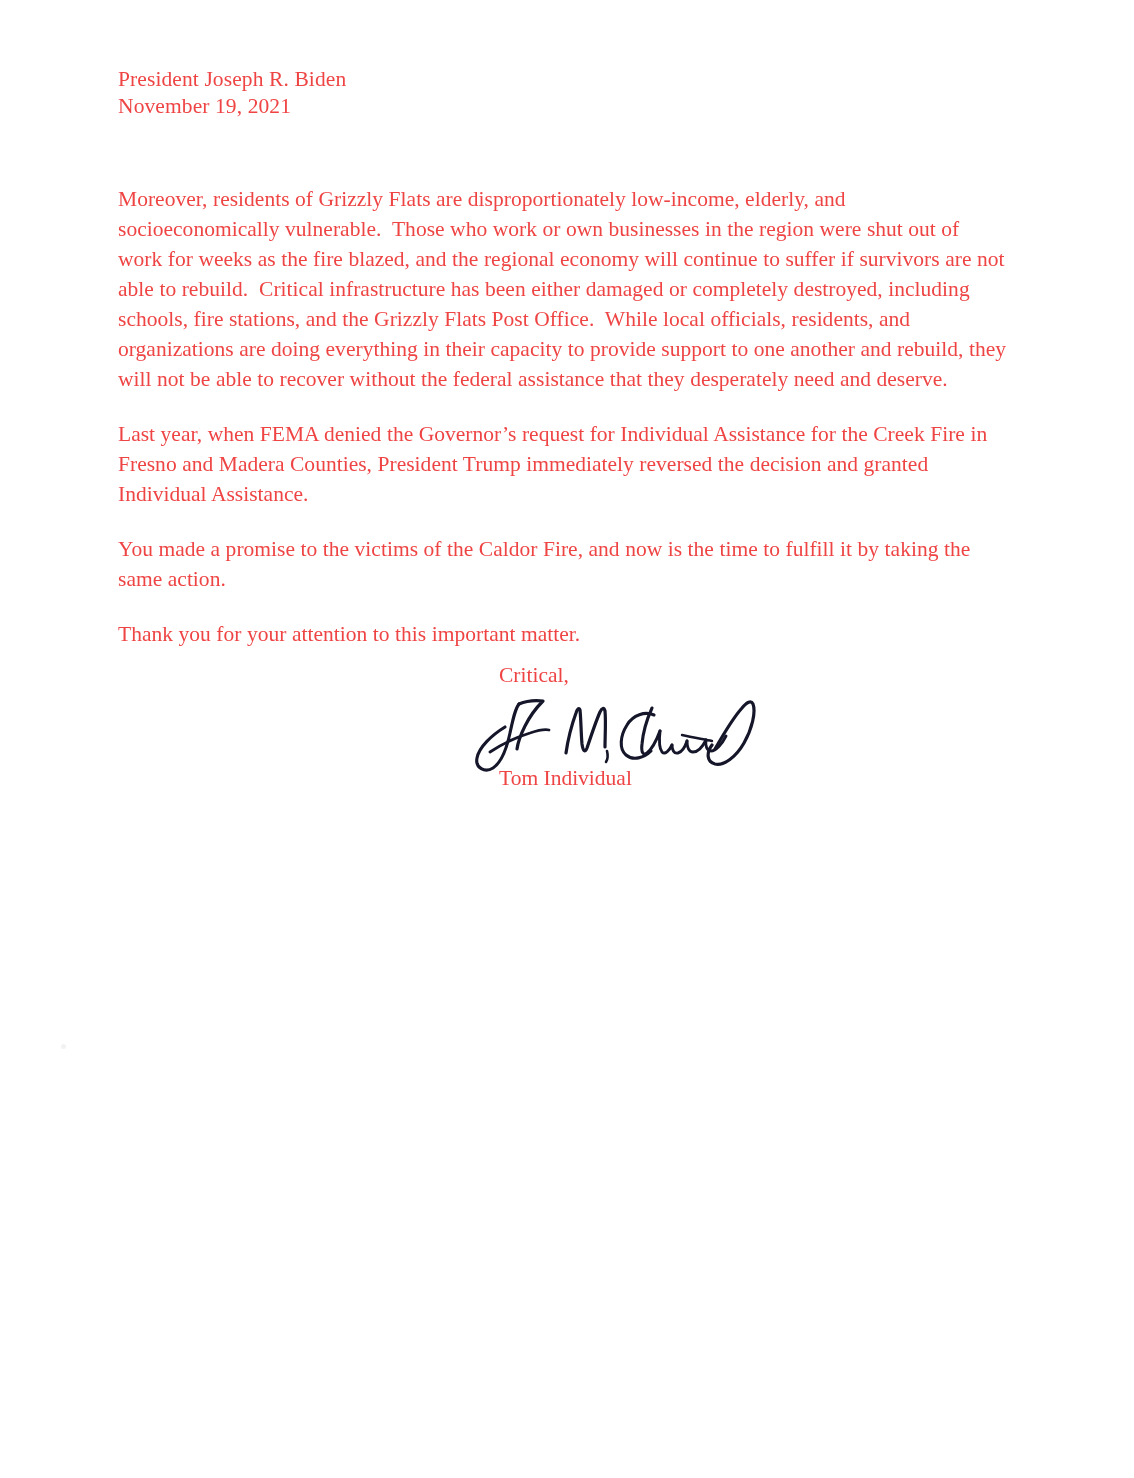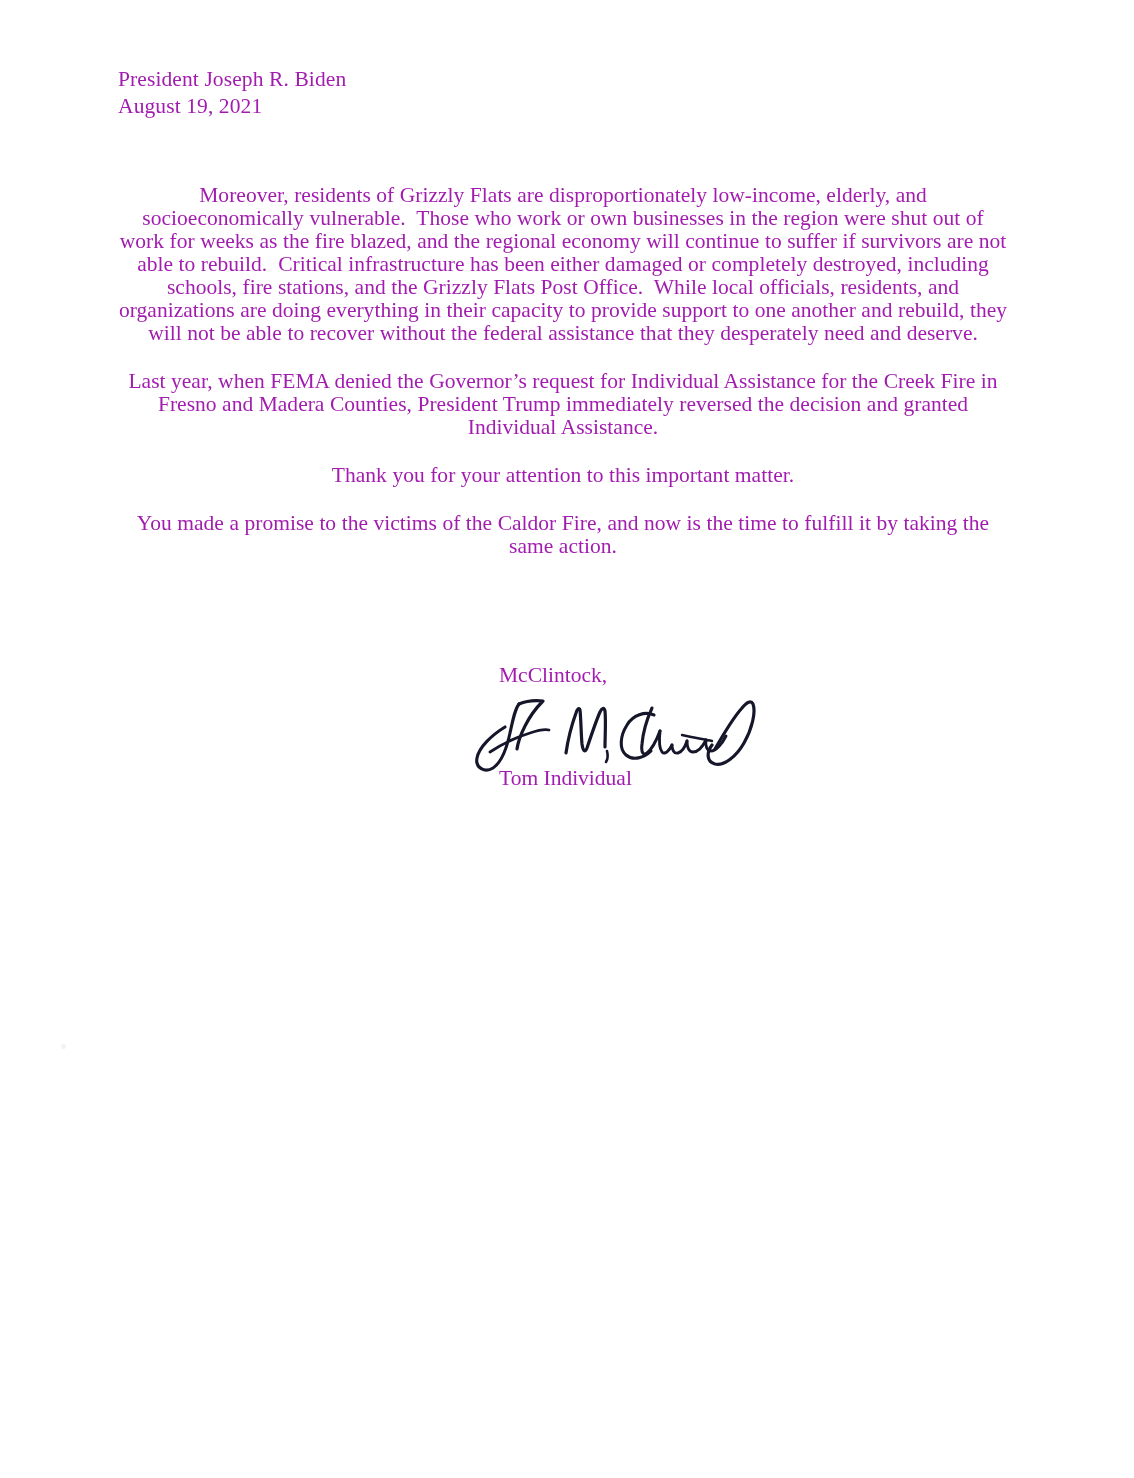--- a/index.html
+++ b/index.html
@@ -7,45 +7,45 @@
     padding: 0;
     background: #ffffff;
   }
   .page {
     position: relative;
     width: 1134px;
     height: 1478px;
     background: #ffffff;
     overflow: hidden;
     font-family: "Liberation Serif", "DejaVu Serif", serif;
-    color: #a21caf;
+    color: #ef4444;
   }
   .content {
     position: absolute;
     left: 118px;
     top: 66px;
     width: 890px;
   }
   .heading-block {
     font-size: 21.5px;
     line-height: 27px;
     letter-spacing: 0.1px;
   }
   .heading-line {
     white-space: pre;
   }
   .body-block {
     margin-top: 64px;
   }
   .para {
     font-size: 21.5px;
-    line-height: 23px;
+    line-height: 30px;
     letter-spacing: 0.02px;
     margin: 0 0 25px 0;
-    text-align: center;
+    text-align: left;
     white-space: pre-wrap;
     word-spacing: 0.1px;
   }
   .para:last-child {
     margin-bottom: 0;
   }
   .closing {
     position: absolute;
     left: 499px;
     top: 662px;
@@ -88,35 +88,35 @@
 </style>
 </head>
 <body>
 
 <div class="page">
 
   <div class="content">
 
     <div class="heading-block">
       <div class="heading-line">President Joseph R. Biden</div>
-      <div class="heading-line">August 19, 2021</div>
+      <div class="heading-line">November 19, 2021</div>
     </div>
 
     <div class="body-block">
       <p class="para">Moreover, residents of Grizzly Flats are disproportionately low-income, elderly, and socioeconomically vulnerable.  Those who work or own businesses in the region were shut out of work for weeks as the fire blazed, and the regional economy will continue to suffer if survivors are not able to rebuild.  Critical infrastructure has been either damaged or completely destroyed, including schools, fire stations, and the Grizzly Flats Post Office.  While local officials, residents, and organizations are doing everything in their capacity to provide support to one another and rebuild, they will not be able to recover without the federal assistance that they desperately need and deserve.</p>
       <p class="para">Last year, when FEMA denied the Governor’s request for Individual Assistance for the Creek Fire in Fresno and Madera Counties, President Trump immediately reversed the decision and granted Individual Assistance.</p>
+      <p class="para">You made a promise to the victims of the Caldor Fire, and now is the time to fulfill it by taking the same action.</p>
       <p class="para">Thank you for your attention to this important matter.</p>
-      <p class="para">You made a promise to the victims of the Caldor Fire, and now is the time to fulfill it by taking the same action.</p>
     </div>
 
   </div>
 
   <div class="closing">
 
-    <div class="closing-salutation">McClintock,</div>
+    <div class="closing-salutation">Critical,</div>
 
     <div class="signature-wrap">
       <svg width="300" height="92" viewBox="0 0 300 92" fill="none" xmlns="http://www.w3.org/2000/svg" aria-hidden="true">
         <g stroke="#15162a" fill="none" stroke-linecap="round" stroke-linejoin="round">
           <path d="M36 36 C23 44, 10 56, 8 67 C6 77, 16 82, 24 77 C33 71, 38 56, 41 42 C44 28, 46 18, 50 13" stroke-width="3.1"></path>
           <path d="M21 61 C33 53, 48 46, 61 42 C70 39, 76 38, 80 39" stroke-width="2.8"></path>
           <path d="M50 13 C57 10, 66 9, 74 10 C68 16, 61 25, 56 35 C52 43, 49 51, 48 58" stroke-width="3.2"></path>
           <path d="M97 62 C99 48, 103 33, 107 22 C108 18, 110 16, 111 19 C112 28, 112 42, 113 53 C114 60, 116 62, 118 57 C122 45, 127 30, 131 21 C133 17, 135 16, 136 20 C137 30, 136 46, 136 56" stroke-width="3.2"></path>
           <path d="M138 60 C139 64, 139 68, 137 71" stroke-width="2.6"></path>
           <path d="M185 24 C176 20, 164 24, 158 34 C151 45, 150 58, 157 64 C164 70, 175 67, 182 60" stroke-width="3.1"></path>

